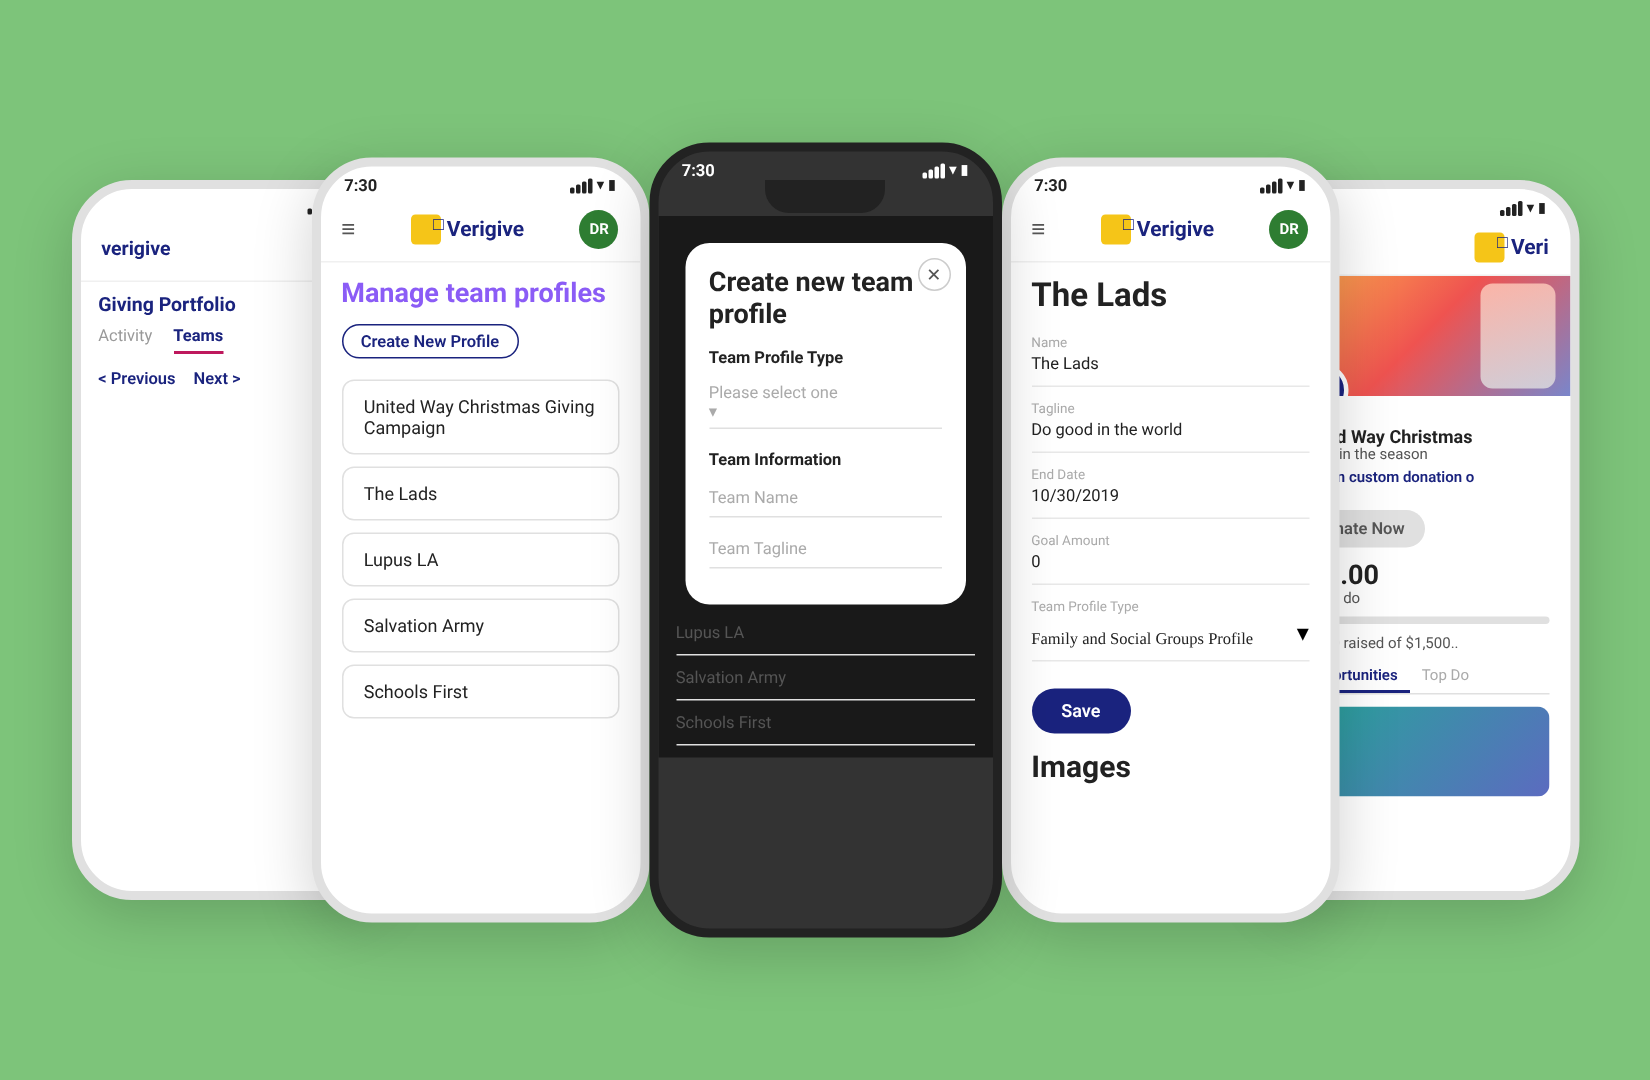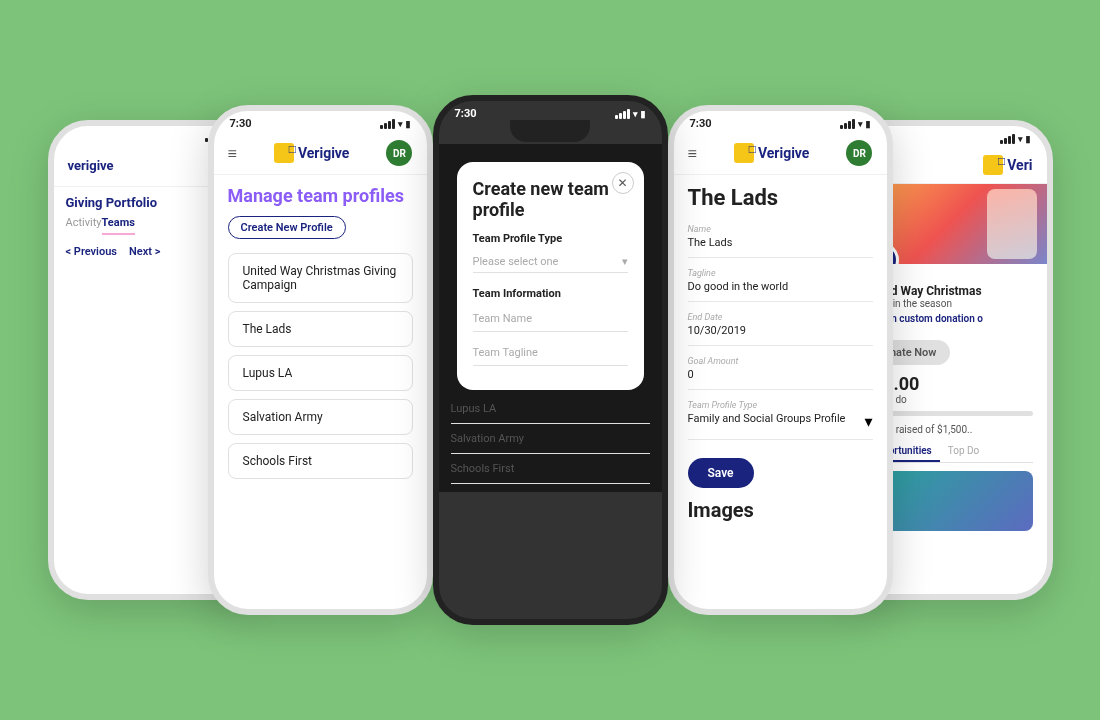--- a/index.html
+++ b/index.html
@@ -85,23 +85,23 @@
       width: 26px; height: 26px;
       border-radius: 50%;
       background: #2e7d32;
       color: #fff;
       font-size: 10px;
       font-weight: 700;
       display: flex; align-items: center; justify-content: center;
     }
     .hamburger { font-size: 16px; color: #555; }
     .phone1-title { font-size: 13px; font-weight: 700; color: #1a237e; margin-bottom: 6px; }
-    .phone1-tabs { display: flex; margin-bottom: 10px; }
+    .phone1-tabs { display: flex; gap: 14px; margin-bottom: 10px; }
     .phone1-tab { font-size: 11px; color: #999; padding-bottom: 4px; }
-    .phone1-tab.active { color: #1a237e; font-weight: 700; border-bottom: 2px solid #f9a8d4; }
+    .phone1-tab.active { color: #1a237e; font-weight: 700; border-bottom: 2px solid #be185d; }
     .phone1-item { padding: 8px 0; border-bottom: 1px solid #f0f0f0; font-size: 11px; color: #1a237e; font-weight: 600; }
     .phone1-nav { display: flex; gap: 12px; margin-top: 8px; font-size: 11px; color: #1a237e; font-weight: 600; }
 
     
     .phone2-content { padding: 10px 14px; }
     .phone2-title { font-size: 18px; font-weight: 700; color: #8b5cf6; margin-bottom: 10px; }
     .create-new-btn {
       border: 1.5px solid #1a237e;
       border-radius: 16px;
       padding: 4px 12px;
@@ -142,20 +142,21 @@
     .modal-select {
       width: 100%;
       border: none;
       border-bottom: 1.5px solid #e0e0e0;
       padding: 4px 0;
       font-size: 11px;
       color: #aaa;
       display: flex;
       justify-content: space-between;
       margin-bottom: 14px;
+      flex-direction: column;
     }
     .modal-input {
       width: 100%;
       border: none;
       border-bottom: 1.5px solid #e0e0e0;
       padding: 6px 0;
       font-size: 11px;
       color: #aaa;
       margin-bottom: 8px;
     }
@@ -169,26 +170,27 @@
       font-weight: 600;
       text-align: center;
       margin-top: 10px;
     }
     .modal-bg-item { padding: 8px 0; border-bottom: 1px solid #e0e0e0; font-size: 11px; color: #555; }
 
     
     .phone4-content { padding: 10px 14px; overflow: hidden; }
     .phone4-title { font-size: 22px; font-weight: 700; color: #222; margin-bottom: 14px; }
     .field-group { margin-bottom: 10px; border-bottom: 1px solid #e8e8e8; padding-bottom: 8px; }
-    .field-label { font-size: 9px; color: #aaa; margin-bottom: 2px; font-style: italic; }
+    .field-label { font-size: 9px; color: #aaa; margin-bottom: 2px; }
     .field-value { font-size: 11px; color: #222; }
     .dropdown-field {
       display: flex;
       justify-content: space-between;
-      align-items: flex-start;
+      align-items: flex-end;
+      font-family: Liberation Serif, serif;
     }
     .save-btn {
       background: #1a237e;
       color: #fff;
       border-radius: 20px;
       padding: 8px 20px;
       font-size: 12px;
       font-weight: 600;
       display: inline-block;
       margin: 8px 0;

